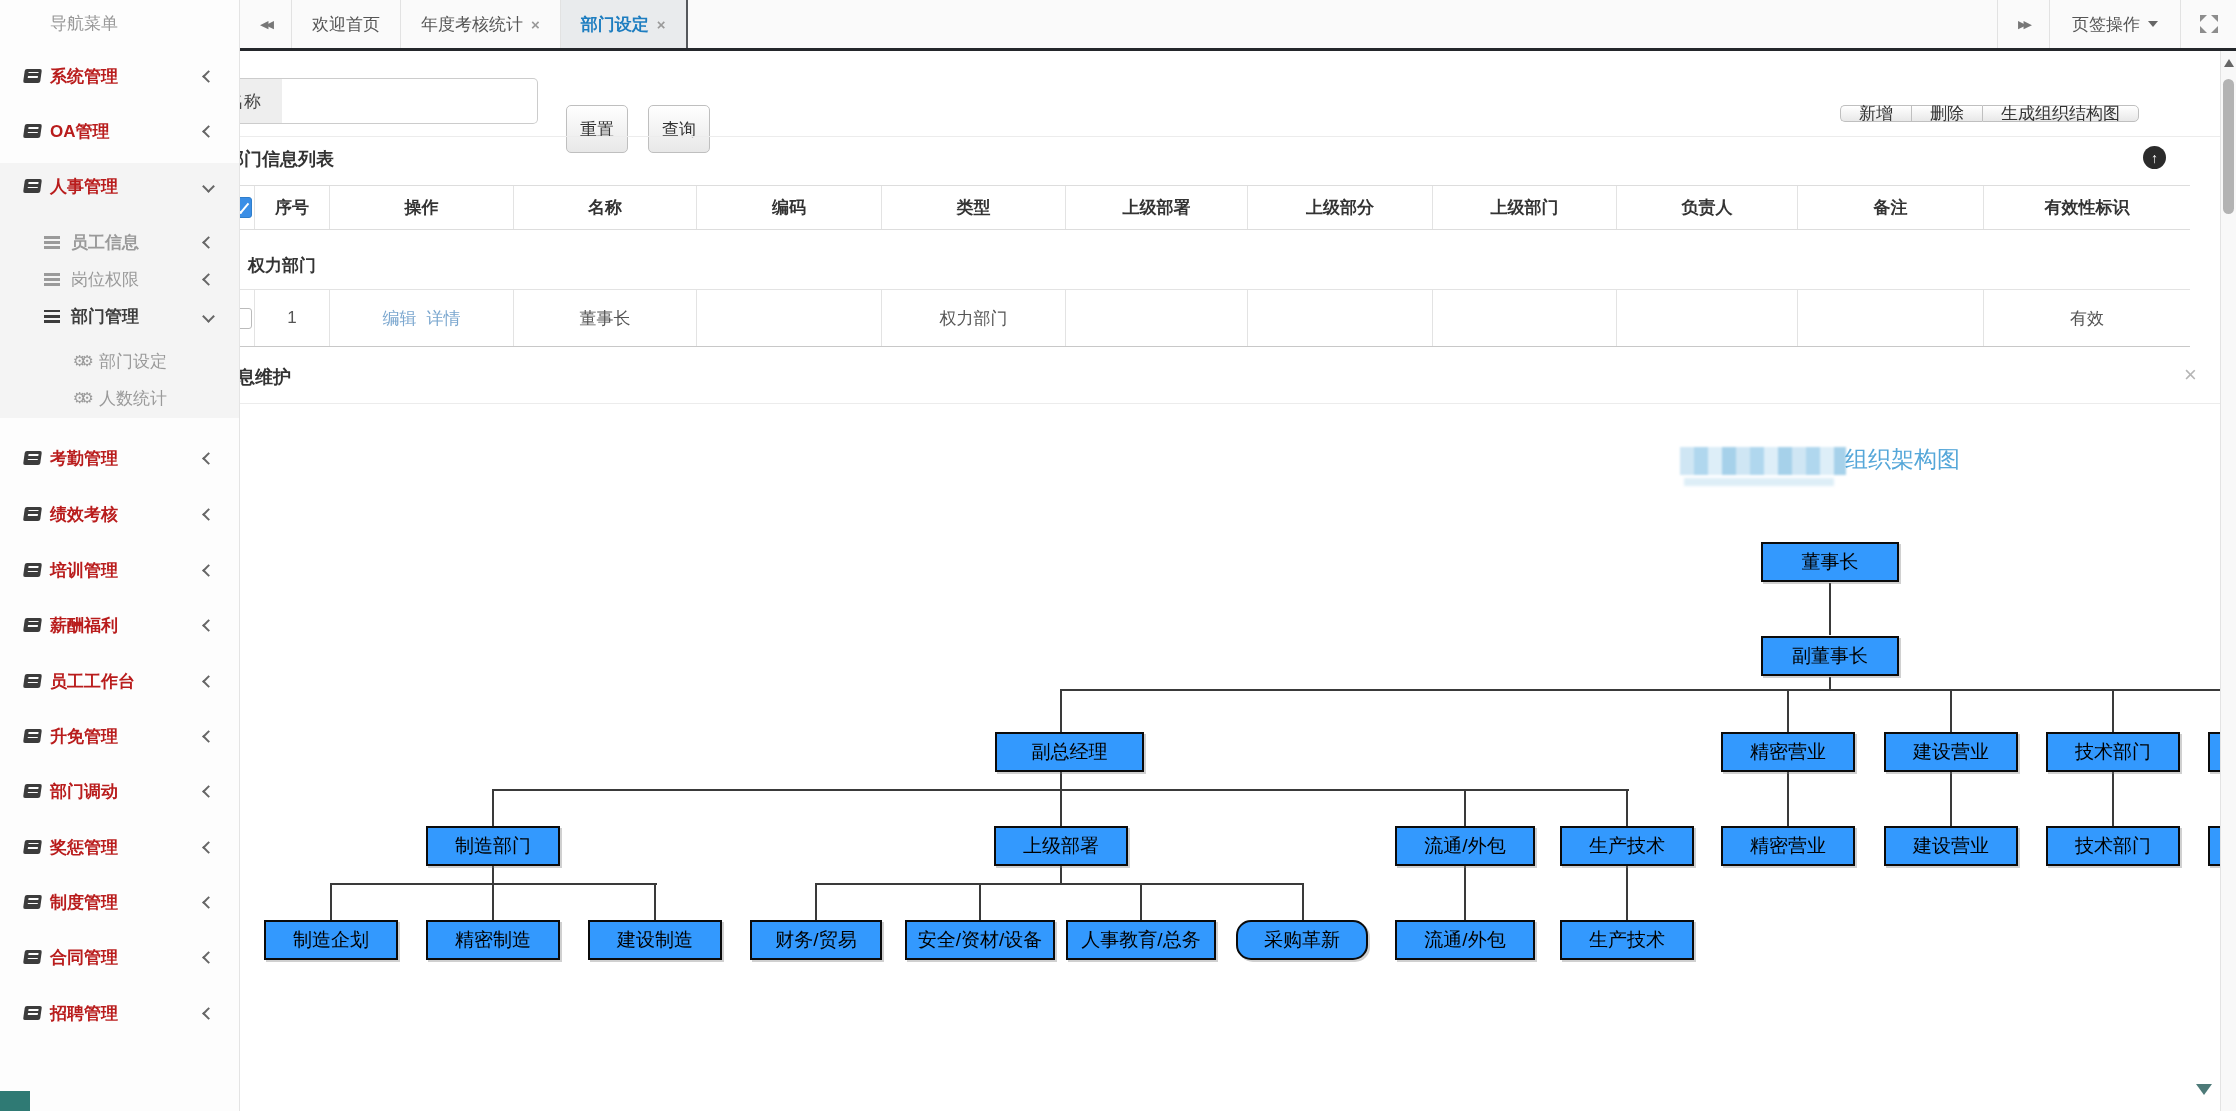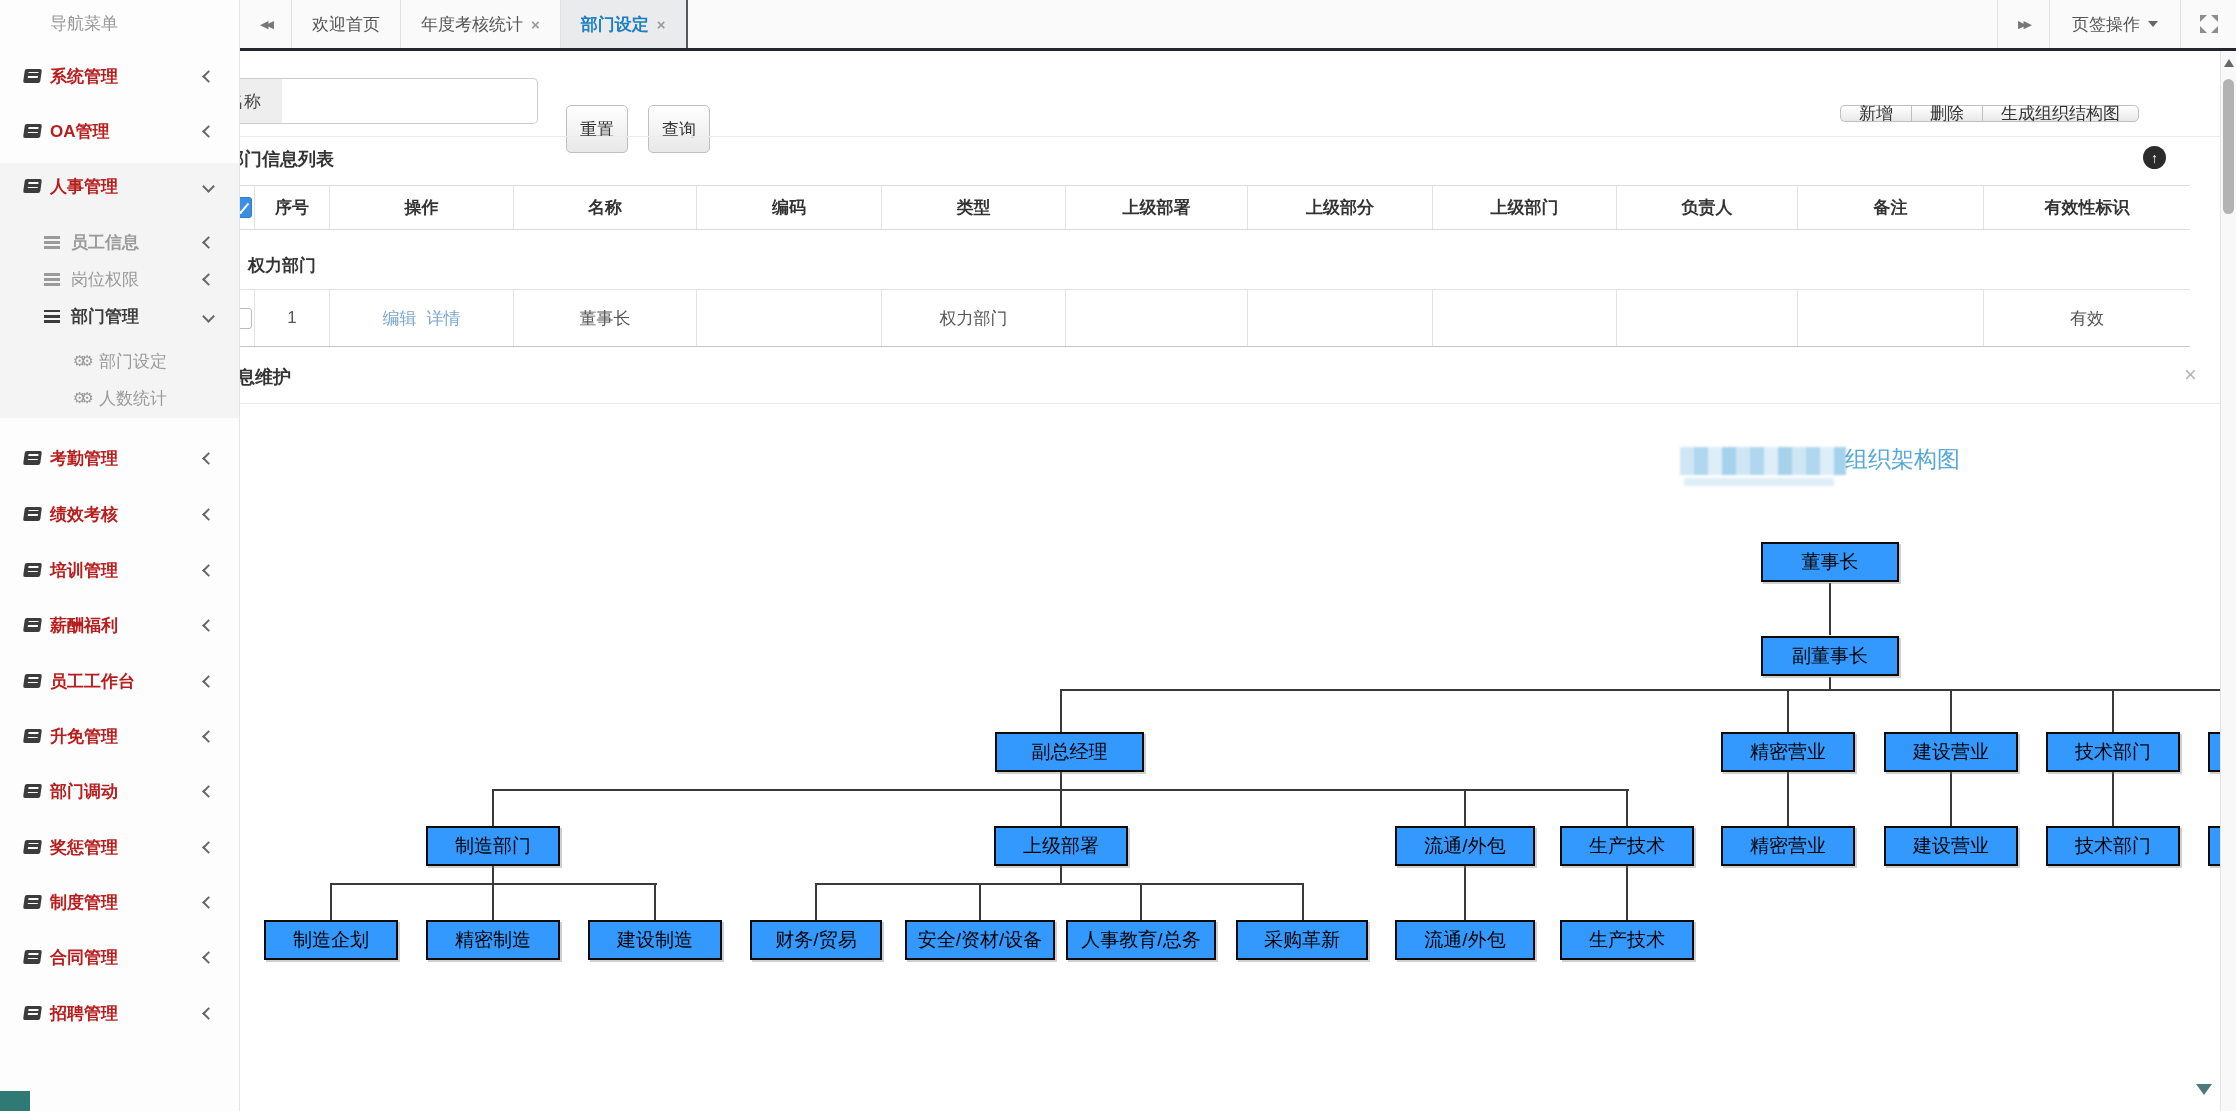--- a/index.html
+++ b/index.html
@@ -246,21 +246,21 @@
     <div class="org-node" style="left: 1721px; top: 826px; width: 134px;">精密营业</div>
     <div class="org-node" style="left: 1884px; top: 826px; width: 134px;">建设营业</div>
     <div class="org-node" style="left: 2046px; top: 826px; width: 134px;">技术部门</div>
     <div class="org-node" style="left: 2208px; top: 826px; width: 80px;"></div>
     <div class="org-node" style="left: 264px; top: 920px; width: 134px;">制造企划</div>
     <div class="org-node" style="left: 426px; top: 920px; width: 134px;">精密制造</div>
     <div class="org-node" style="left: 588px; top: 920px; width: 134px;">建设制造</div>
     <div class="org-node" style="left: 750px; top: 920px; width: 132px;">财务/贸易</div>
     <div class="org-node" style="left: 905px; top: 920px; width: 150px;">安全/资材/设备</div>
     <div class="org-node" style="left: 1066px; top: 920px; width: 150px;">人事教育/总务</div>
-    <div class="org-node" style="left: 1236px; top: 920px; width: 132px;">采购革新</div>
+    <div class="org-node" style="left: 1236px; top: 920px; width: 132px; border-radius: 15px;">采购革新</div>
     <div class="org-node" style="left: 1395px; top: 920px; width: 140px;">流通/外包</div>
     <div class="org-node" style="left: 1560px; top: 920px; width: 134px;">生产技术</div>
   </div>
 
 <div class="sidebar">
   <div class="sidebar-header">导航菜单</div>
   <div class="sb-active-block"></div>
   <div id="sb-items">
       <div class="sb-item lvl1" style="top: 61px; height: 30px;">
         <span class="icon-book" style="position: absolute; left: 24px;"></span>

